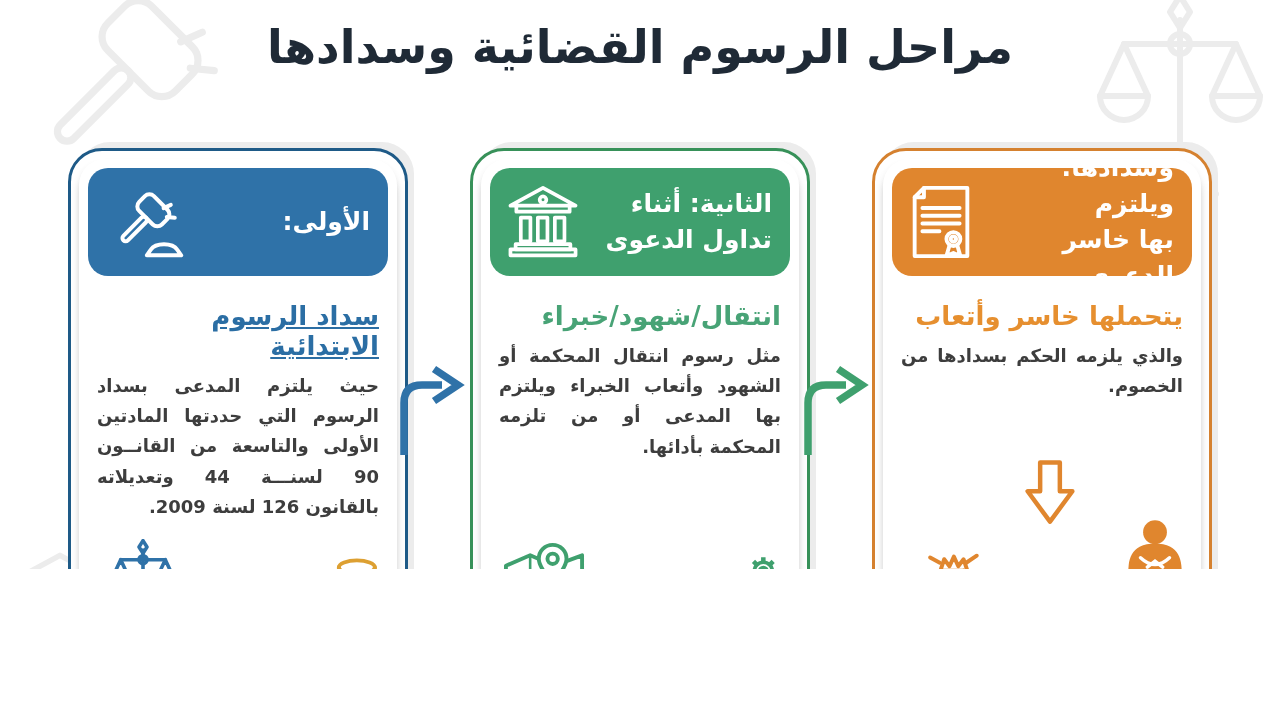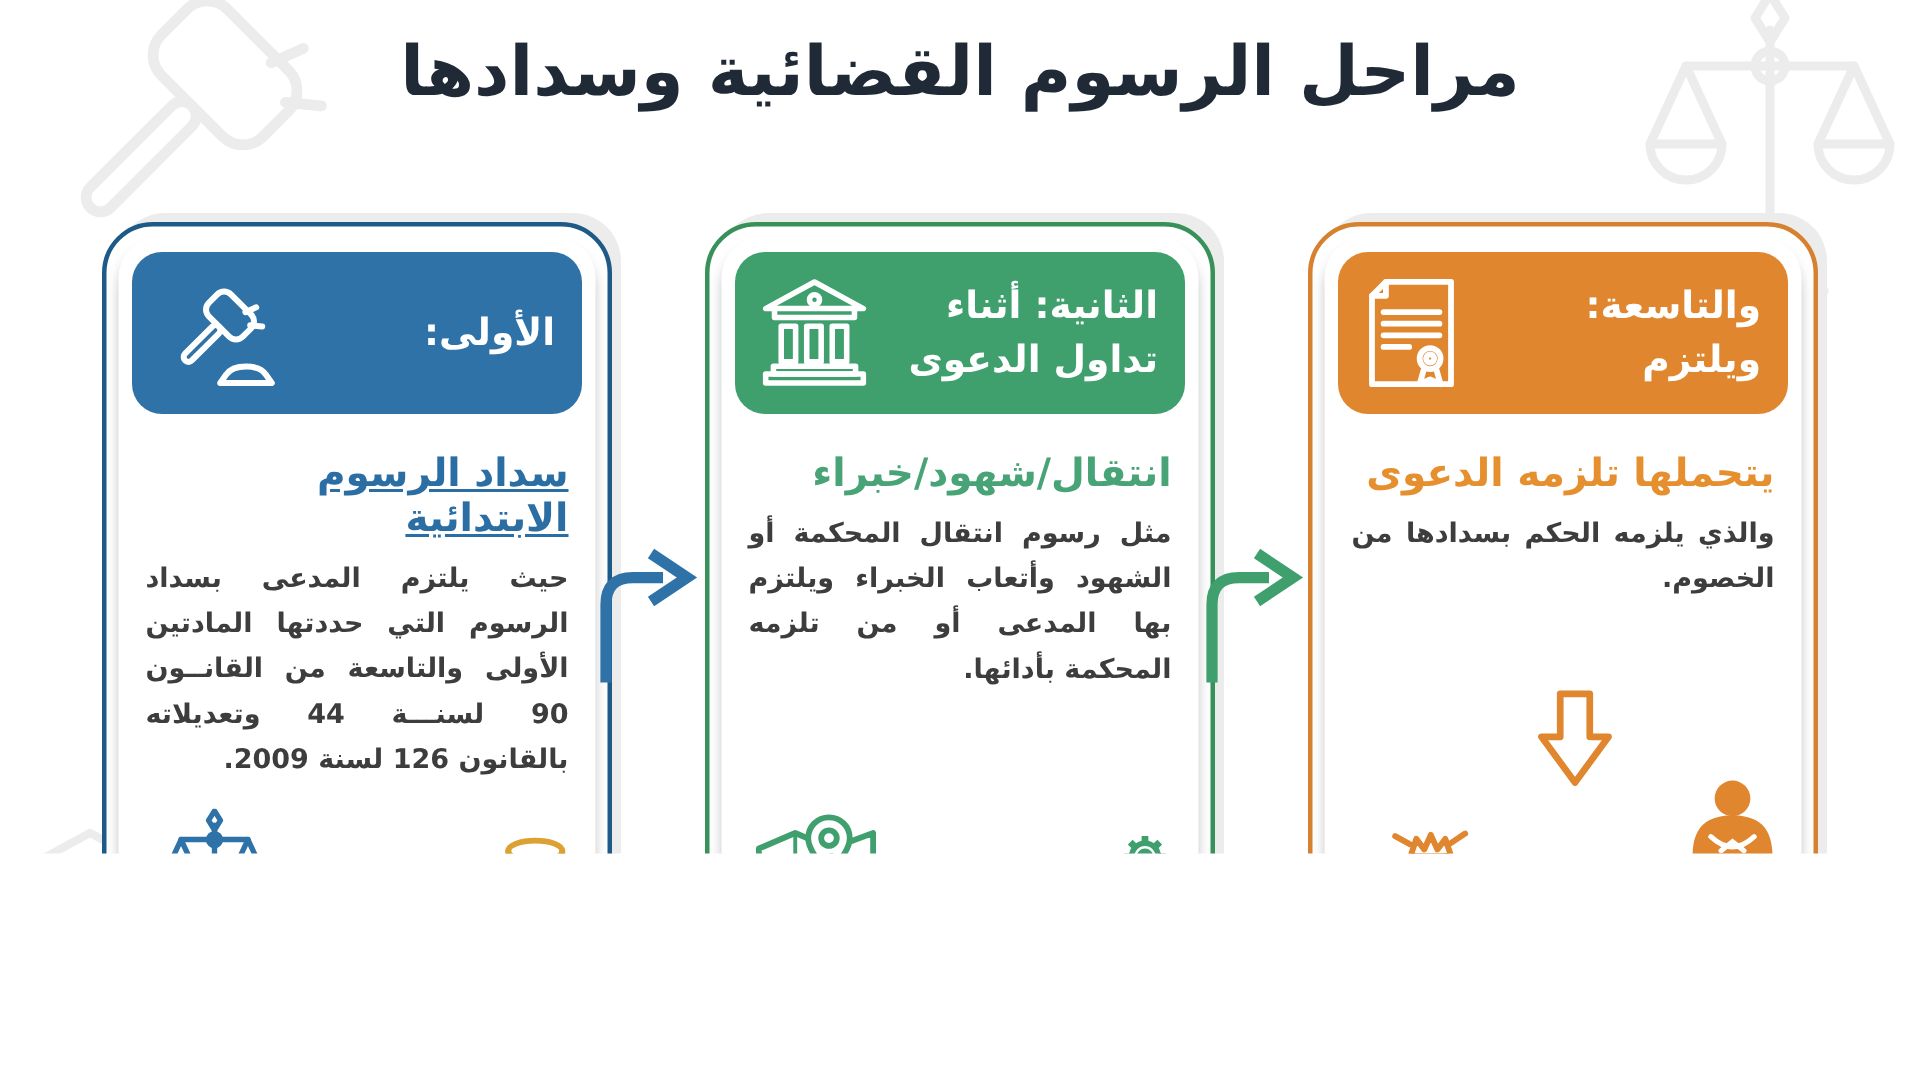--- a/index.html
+++ b/index.html
@@ -231,28 +231,29 @@
       <svg class="icon ficon i-gears" style="stroke-width:4.5;" width="82" height="66">
           <use href="#sym-gears"></use>
         </svg>
     </div>
   </div>
 
   <div class="card c3">
     <div class="panel">
       <div class="hdr">
         <div class="hdr-text">
-          <span>والتاسعة: ويلتزم</span>
+          <span>وسدادها: ويلتزم</span>
+          <span>بها خاسر الدعوى</span>
         </div>
         <svg class="icon hdr-icon" style="stroke-width:5;" width="62" height="76">
             <use href="#sym-doc"></use>
           </svg>
       </div>
       <div class="content">
-        <div class="sub">يتحملها تلزمه الدعوى</div>
+        <div class="sub">يتحملها خاسر وأتعاب</div>
         <p class="bodytext">والذي يلزمه الحكم بسدادها من الخصوم.</p>
       </div>
       <svg class="icon ficon i-down" style="stroke-width:5;" width="54" height="68">
           <use href="#sym-down-arrow"></use>
         </svg>
       <svg class="icon ficon i-bag" style="stroke-width:4.5;" width="80" height="88">
           <use href="#sym-bag"></use>
         </svg>
     </div>
     <svg class="fillicon person-abs" width="68" height="148">

